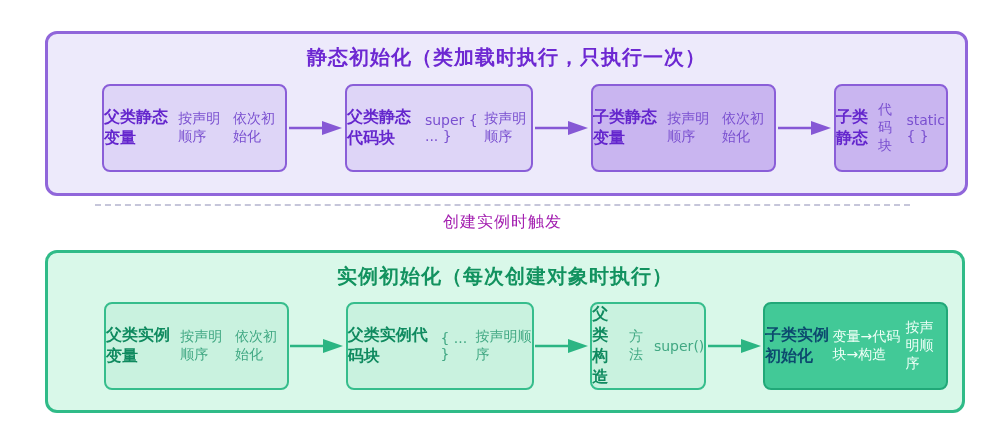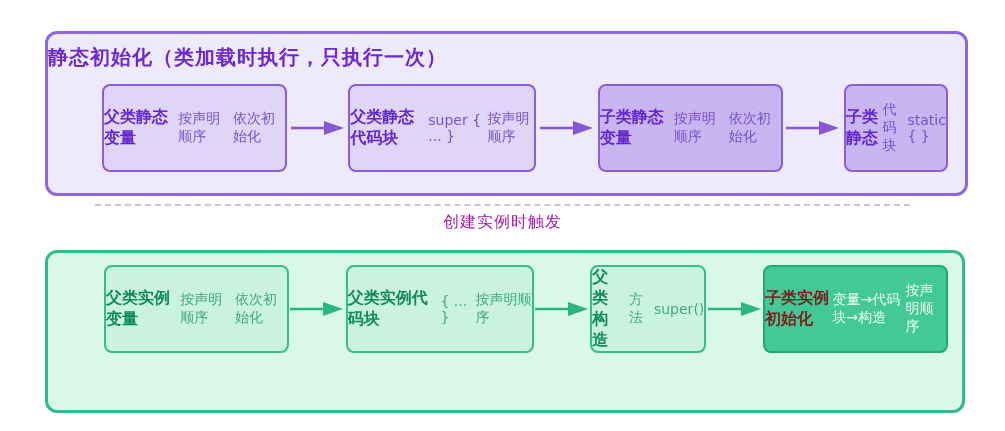--- a/index.html
+++ b/index.html
@@ -14,21 +14,21 @@
   }
   .panel.purple {
     left: 45px; top: 31px; width: 923px; height: 165px;
     background: #edeafb; border-color: #9066da;
   }
   .panel.green {
     left: 45px; top: 250px; width: 920px; height: 163px;
     background: #d9f8e9; border-color: #30bb88;
   }
   .panel-title {
-    font-size: 20px; font-weight: bold; margin-top: 10px;
+    text-align: center; font-size: 20px; font-weight: bold; margin-top: 10px;
     letter-spacing: 1px;
   }
   .purple .panel-title { color: #6d28d2; }
   .green  .panel-title { color: #12925f; }
   .row {
     display: flex; align-items: center; justify-content: space-between;
     padding: 0 17px 0 54px; margin-top: 13px;
   }
   .green .row { padding: 0 14px 0 56px; margin-top: 12px; }
   .node {
@@ -39,23 +39,23 @@
   .node-title { font-size: 16px; font-weight: bold; }
   .node-line  { font-size: 14px; }
   .purple-light { background: #ded5f7; border-color: #8a5ed8; }
   .purple-dark  { background: #c9b5f0; border-color: #8a5ed8; }
   .purple-light .node-title, .purple-dark .node-title { color: #6426cd; }
   .purple-light .node-line,  .purple-dark .node-line  { color: #7a50d0; }
   .green-light { background: #c9f2df; border-color: #36bd8c; }
   .green-light .node-title { color: #0f8a5f; }
   .green-light .node-line  { color: #41a883; }
   .green-solid { background: #42c997; border-color: #21a878; }
-  .green-solid .node-title { color: #7f1d1d; }
+  .green-solid .node-title { color: #0c4a6e; }
   .green-solid .node-line  { color: #eefff7; }
-  .w185 { width: 185px; } .w188 { width: 188px; } .w118 { width: 104px; } .w116 { width: 116px; gap: 11px; }
+  .w185 { width: 185px; } .w188 { width: 188px; } .w118 { width: 114px; } .w116 { width: 116px; gap: 11px; }
   .arrow { flex: 0 0 auto; display: block; }
   .arrow.purple-arrow line    { stroke: #8658d5; }
   .arrow.purple-arrow polygon { fill: #8658d5; }
   .arrow.green-arrow line     { stroke: #2bb583; }
   .arrow.green-arrow polygon  { fill: #2bb583; }
   .divider-line {
     position: absolute; left: 95px; top: 204px; width: 815px; height: 0;
     border-top: 2px dashed #c6c6da;
   }
   .divider-label {
@@ -111,20 +111,21 @@
         <div class="node-line">static { }</div>
       </div>
 
     </div>
   </section>
 
   <div class="divider-line"></div>
   <div class="divider-label">创建实例时触发</div>
 
   <section class="panel green">
+    <h2 class="panel-title">实例初始化（每次创建对象时执行）</h2>
     <div class="row">
 
       <div class="node green-light w185">
         <div class="node-title">父类实例变量</div>
         <div class="node-line">按声明顺序</div>
         <div class="node-line">依次初始化</div>
       </div>
 
       <svg class="arrow green-arrow" width="56" height="18" viewBox="0 0 56 18">
         <line x1="1" y1="9" x2="36" y2="9" stroke-width="2.5"></line>

